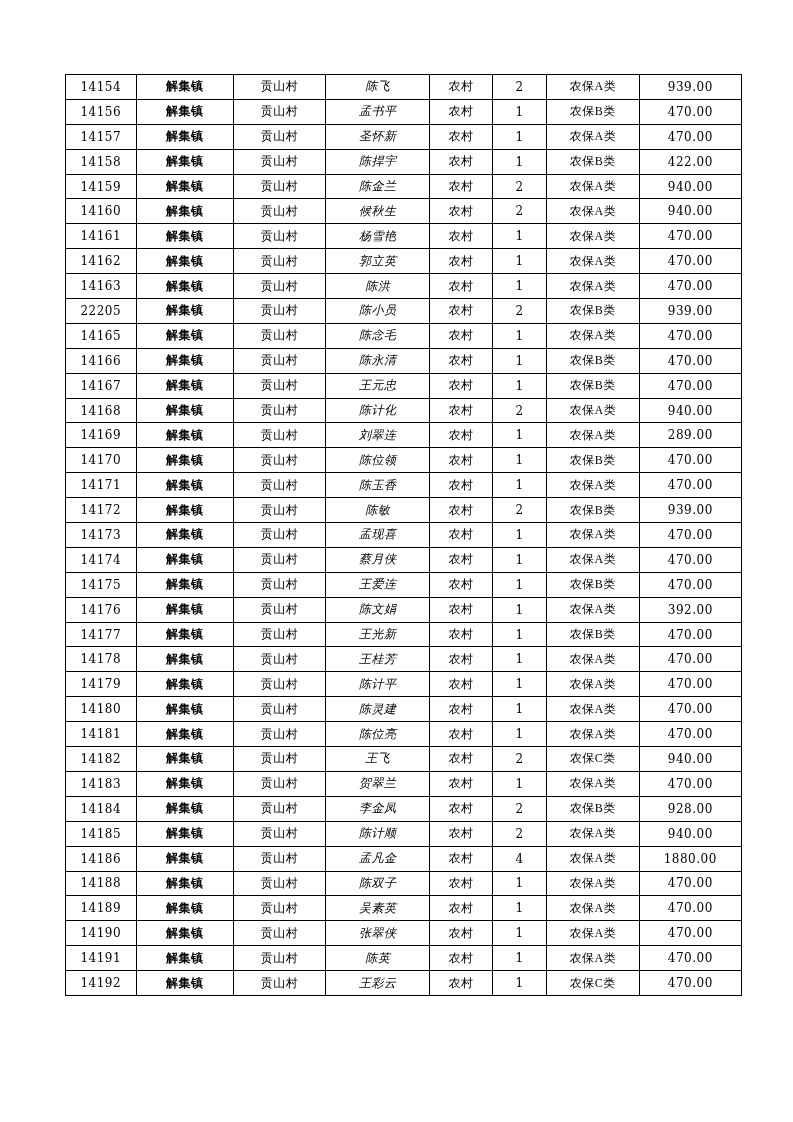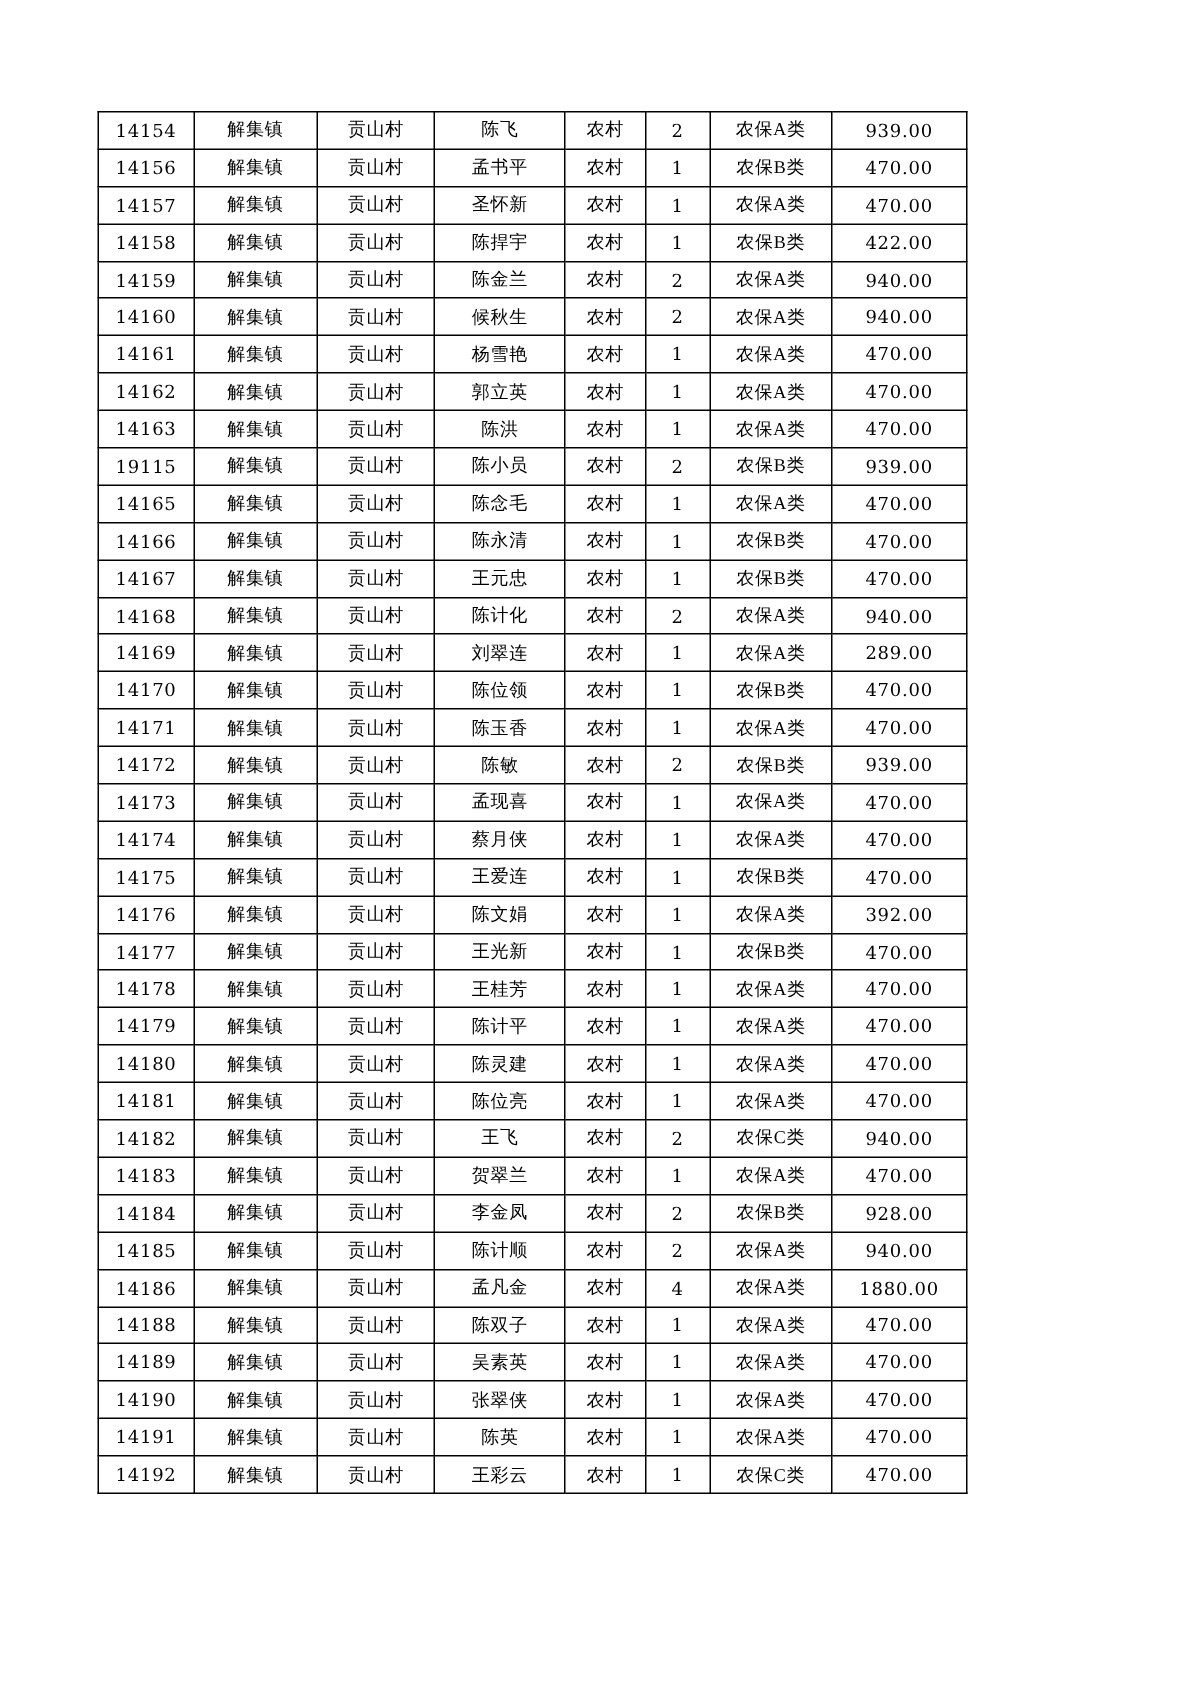--- a/index.html
+++ b/index.html
@@ -10,21 +10,21 @@
   body {
     width: 793px;
     height: 1122px;
     position: relative;
     font-family: "DejaVu Serif", "Liberation Serif", serif;
     color: #000000;
   }
   .page {
     position: absolute;
     left: 0; top: 0;
-    width: 645px;
+    width: 742px;
     height: 1122px;
     background: #ffffff;
   }
   table.data-table {
     position: absolute;
     left: 65px;
     top: 74px;
     border-collapse: collapse;
     table-layout: fixed;
     font-size: 12px;
@@ -33,23 +33,23 @@
     border: 1px solid #000000;
     height: 23.9px;
     padding: 0 2px;
     text-align: center;
     vertical-align: middle;
     white-space: nowrap;
     overflow: hidden;
     letter-spacing: 0.5px;
   }
   td.col-id       { width: 66px; }
-  td.col-town     { width: 93px; }
+  td.col-town     { width: 93px; font-weight: bold; }
   td.col-village  { width: 88px; }
-  td.col-name     { width: 100px; }
+  td.col-name     { width: 100px; font-style: italic; }
   td.col-type     { width: 58px; margin-left: 20px; }
   td.col-count    { width: 50px; }
   td.col-category { width: 88px; font-family: Liberation Serif, serif; }
   td.col-amount   { width: 98px; }
 </style>
 </head>
 <body>
 
 <div class="page">
   <table class="data-table">
@@ -138,21 +138,21 @@
           <td class="col-id">14163</td>
           <td class="col-town">解集镇</td>
           <td class="col-village">贡山村</td>
           <td class="col-name">陈洪</td>
           <td class="col-type">农村</td>
           <td class="col-count">1</td>
           <td class="col-category">农保A类</td>
           <td class="col-amount">470.00</td>
         </tr>
         <tr>
-          <td class="col-id">19115</td>
+          <td class="col-id">22205</td>
           <td class="col-town">解集镇</td>
           <td class="col-village">贡山村</td>
           <td class="col-name">陈小员</td>
           <td class="col-type">农村</td>
           <td class="col-count">2</td>
           <td class="col-category">农保B类</td>
           <td class="col-amount">939.00</td>
         </tr>
         <tr>
           <td class="col-id">14165</td>

